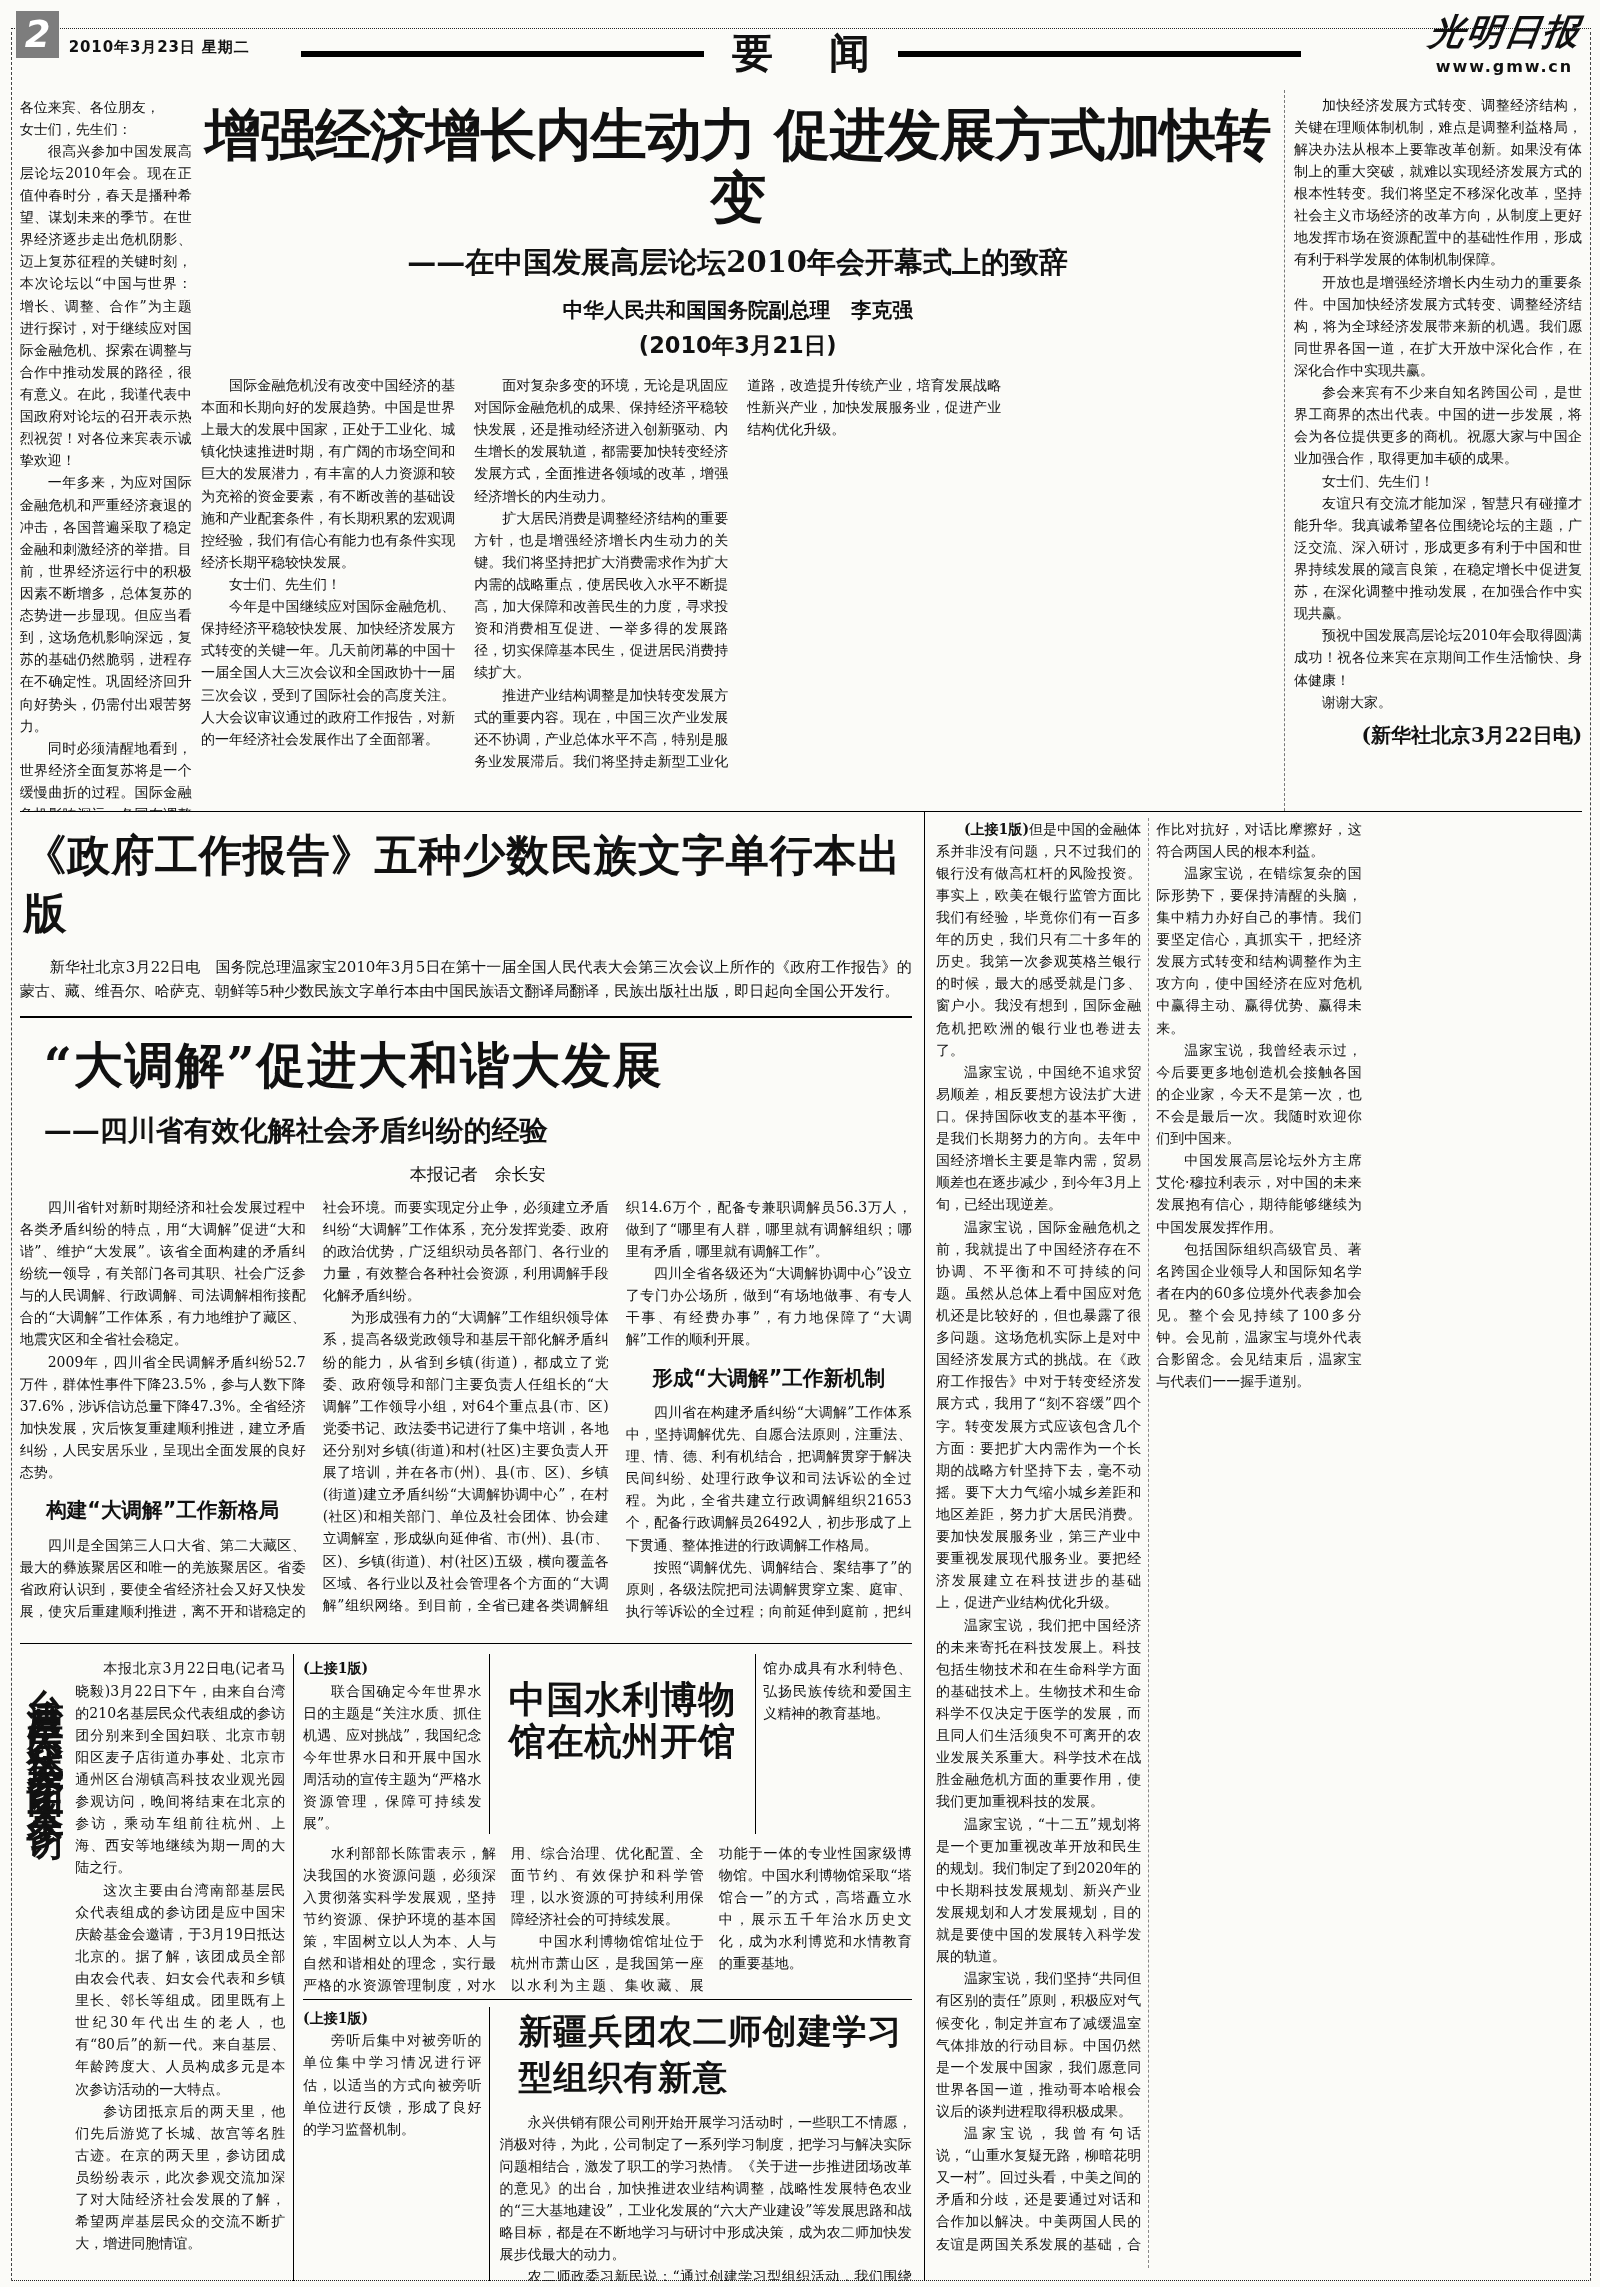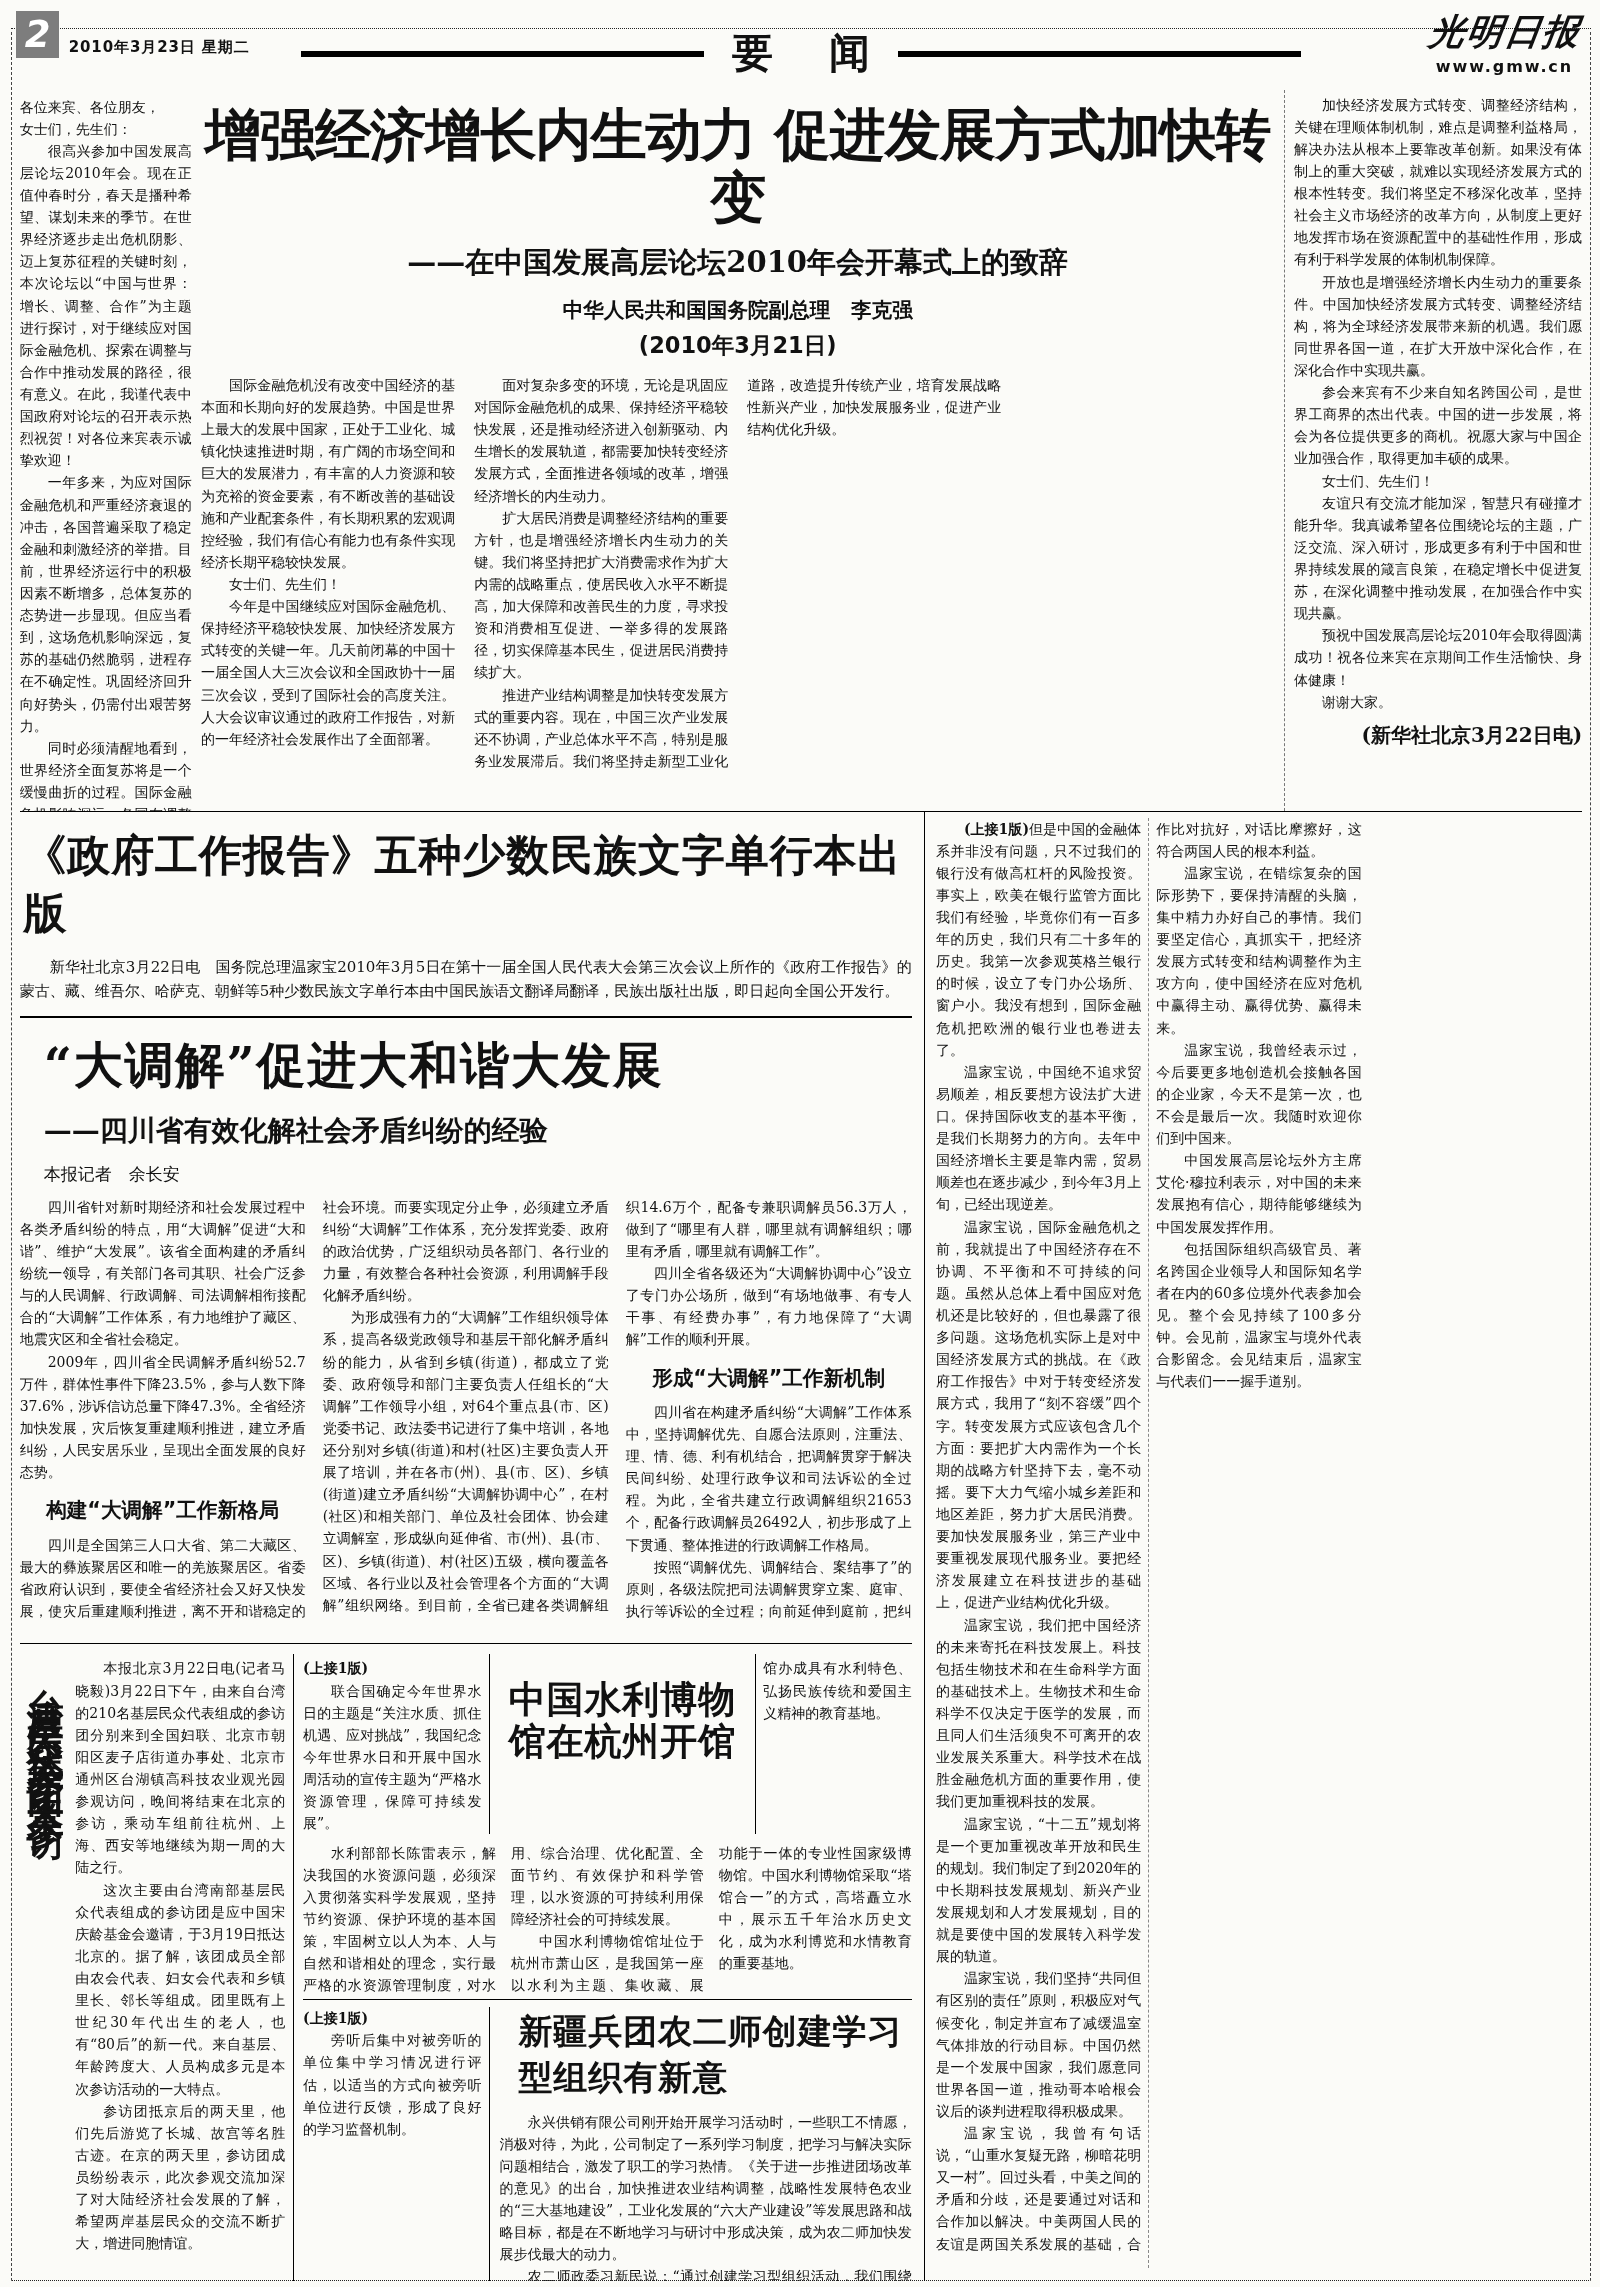--- a/index.html
+++ b/index.html
@@ -38,21 +38,21 @@
   .lower{display:flex;height:1469px;overflow:hidden;}
   .lower-left{width:905px;flex:none;border-right:1.9px solid #000;padding-right:12px;box-sizing:border-box;}
   .lower-right{flex:1;padding:5.6px 0 0 11.2px;box-sizing:border-box;}
   .report{border-bottom:2.8px solid #000;padding:7.5px 0 13px 0;}
   .report-hl{font:900 43px "DejaVu Serif",serif;letter-spacing:0.9px;margin:7.5px 0 13px 3.7px;}
   .report-body p.t{font-size:15px;}
   
   .mediation{border-bottom:1.9px solid #000;height:626px;overflow:hidden;padding-top:9.4px;box-sizing:border-box;}
   .med-hl{font:900 49px "DejaVu Serif",serif;margin:5.6px 0 0 24px;letter-spacing:1.9px;}
   .med-sub{font:700 28px "DejaVu Serif",serif;margin:13px 0 0 24px;}
-  .med-by{font:400 17px "DejaVu Serif",serif;margin:13px 0 9.4px 24px;}
+  .med-by{font:400 17px "DejaVu Serif",serif;margin:13px 0 9.4px 24px;text-align:center;}
   .med-cols{column-count:3;column-gap:17px;column-fill:auto;height:440px;overflow:hidden;}
   .subhead{font:900 20.6px "DejaVu Sans",sans-serif;text-align:center;margin:13px 0 9.4px;break-inside:avoid;}
   
   .bottomrow{display:flex;height:646px;overflow:hidden;padding-top:9.4px;box-sizing:border-box;}
   .taiwan{width:274px;flex:none;display:flex;border-right:0.9px solid #000;padding-right:7.5px;box-sizing:border-box;}
   .tw-hl{writing-mode:vertical-rl;font:900 37px/1.35 "DejaVu Serif",serif;letter-spacing:9.4px;height:618px;margin:5.6px 5.6px 0 0;}
   .tw-body{flex:1;overflow:hidden;padding-top:3.7px;}
   .midstack{flex:1;padding-left:9.4px;box-sizing:border-box;}
   .museum{border-bottom:0.9px solid #000;height:345px;overflow:hidden;}
   .mus-toprow{display:flex;}
@@ -191,21 +191,21 @@
                 <p class="t">农二师政委习新民说：“通过创建学习型组织活动，我们围绕解决影响和制约全师科学发展的突出问题，找到了解决的办法，从而让农二师走上了可持续发展之路。去年全师在棉花种植面积减少6.5万亩的情况下，生产总值却增长了9.1%。这有力地说明，联系实际，抓好学习也是可以极大提高生产力的。”</p>
               </div>
             </div>
           </div>
         </div>
 
       </div>
 
       <div class="lower-right">
         <div class="wen-cols">
-          <p class="t"><b>(上接1版)</b><span>但是中国的金融体系并非没有问题，只不过我们的银行没有做高杠杆的风险投资。事实上，欧美在银行监管方面比我们有经验，毕竟你们有一百多年的历史，我们只有二十多年的历史。我第一次参观英格兰银行的时候，设立了专门办公场所、窗户小。我没有想到，国际金融危机把欧洲的银行业也卷进去了。</span></p>
+          <p class="t"><b>(上接1版)</b><span>但是中国的金融体系并非没有问题，只不过我们的银行没有做高杠杆的风险投资。事实上，欧美在银行监管方面比我们有经验，毕竟你们有一百多年的历史，我们只有二十多年的历史。我第一次参观英格兰银行的时候，最大的感受就是门多、窗户小。我没有想到，国际金融危机把欧洲的银行业也卷进去了。</span></p>
           <p class="t">温家宝说，中国绝不追求贸易顺差，相反要想方设法扩大进口。保持国际收支的基本平衡，是我们长期努力的方向。去年中国经济增长主要是靠内需，贸易顺差也在逐步减少，到今年3月上旬，已经出现逆差。</p>
           <p class="t">温家宝说，国际金融危机之前，我就提出了中国经济存在不协调、不平衡和不可持续的问题。虽然从总体上看中国应对危机还是比较好的，但也暴露了很多问题。这场危机实际上是对中国经济发展方式的挑战。在《政府工作报告》中对于转变经济发展方式，我用了“刻不容缓”四个字。转变发展方式应该包含几个方面：要把扩大内需作为一个长期的战略方针坚持下去，毫不动摇。要下大力气缩小城乡差距和地区差距，努力扩大居民消费。要加快发展服务业，第三产业中要重视发展现代服务业。要把经济发展建立在科技进步的基础上，促进产业结构优化升级。</p>
           <p class="t">温家宝说，我们把中国经济的未来寄托在科技发展上。科技包括生物技术和在生命科学方面的基础技术上。生物技术和生命科学不仅决定于医学的发展，而且同人们生活须臾不可离开的农业发展关系重大。科学技术在战胜金融危机方面的重要作用，使我们更加重视科技的发展。</p>
           <p class="t">温家宝说，“十二五”规划将是一个更加重视改革开放和民生的规划。我们制定了到2020年的中长期科技发展规划、新兴产业发展规划和人才发展规划，目的就是要使中国的发展转入科学发展的轨道。</p>
           <p class="t">温家宝说，我们坚持“共同但有区别的责任”原则，积极应对气候变化，制定并宣布了减缓温室气体排放的行动目标。中国仍然是一个发展中国家，我们愿意同世界各国一道，推动哥本哈根会议后的谈判进程取得积极成果。</p>
           <p class="t">温家宝说，我曾有句话说，“山重水复疑无路，柳暗花明又一村”。回过头看，中美之间的矛盾和分歧，还是要通过对话和合作加以解决。中美两国人民的友谊是两国关系发展的基础，合作比对抗好，对话比摩擦好，这符合两国人民的根本利益。</p>
           <p class="t">温家宝说，在错综复杂的国际形势下，要保持清醒的头脑，集中精力办好自己的事情。我们要坚定信心，真抓实干，把经济发展方式转变和结构调整作为主攻方向，使中国经济在应对危机中赢得主动、赢得优势、赢得未来。</p>
           <p class="t">温家宝说，我曾经表示过，今后要更多地创造机会接触各国的企业家，今天不是第一次，也不会是最后一次。我随时欢迎你们到中国来。</p>
           <p class="t">中国发展高层论坛外方主席艾伦·穆拉利表示，对中国的未来发展抱有信心，期待能够继续为中国发展发挥作用。</p>
           <p class="t">包括国际组织高级官员、著名跨国企业领导人和国际知名学者在内的60多位境外代表参加会见。整个会见持续了100多分钟。会见前，温家宝与境外代表合影留念。会见结束后，温家宝与代表们一一握手道别。</p>

